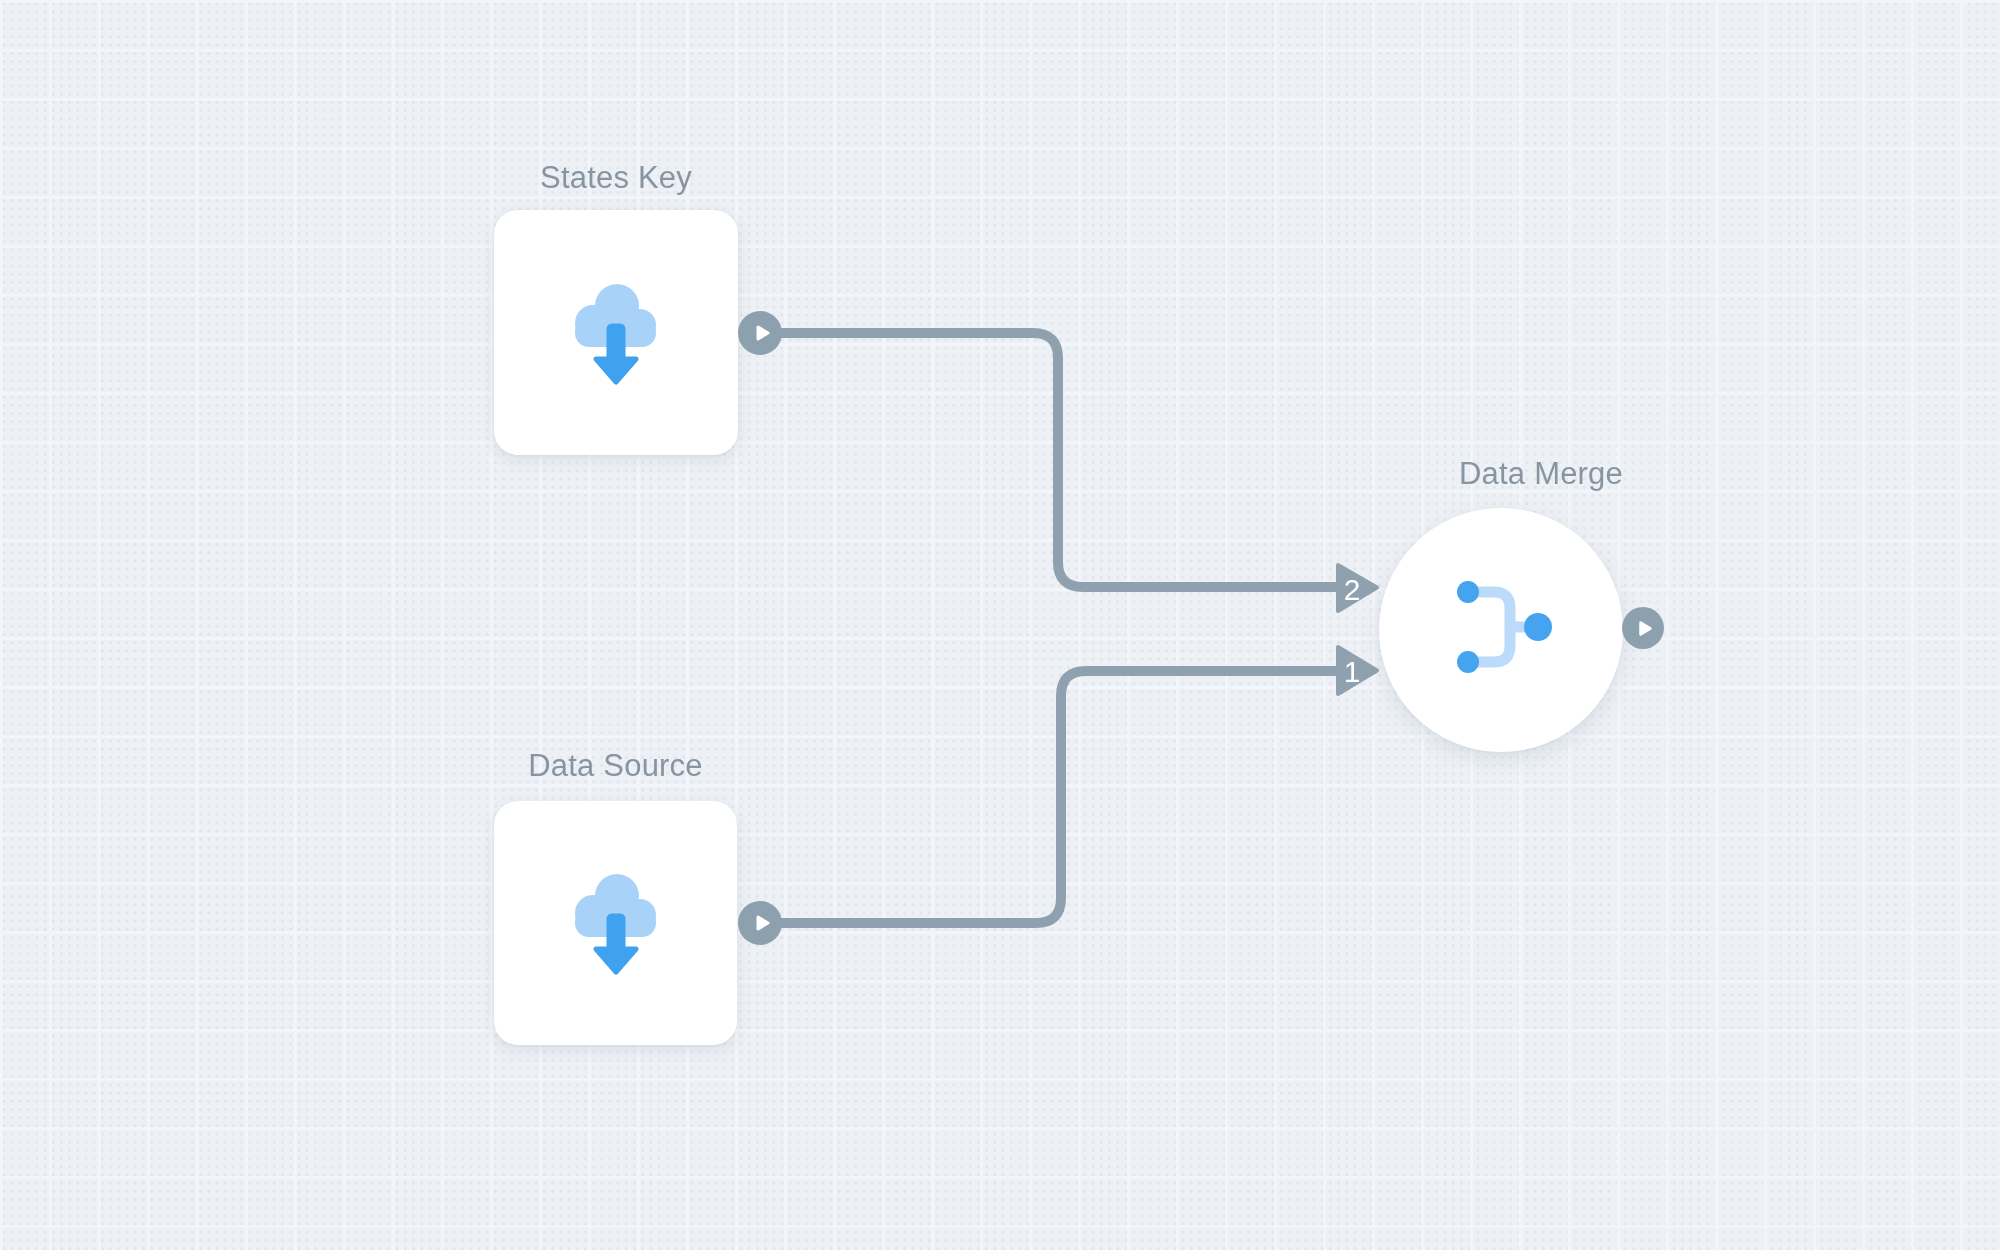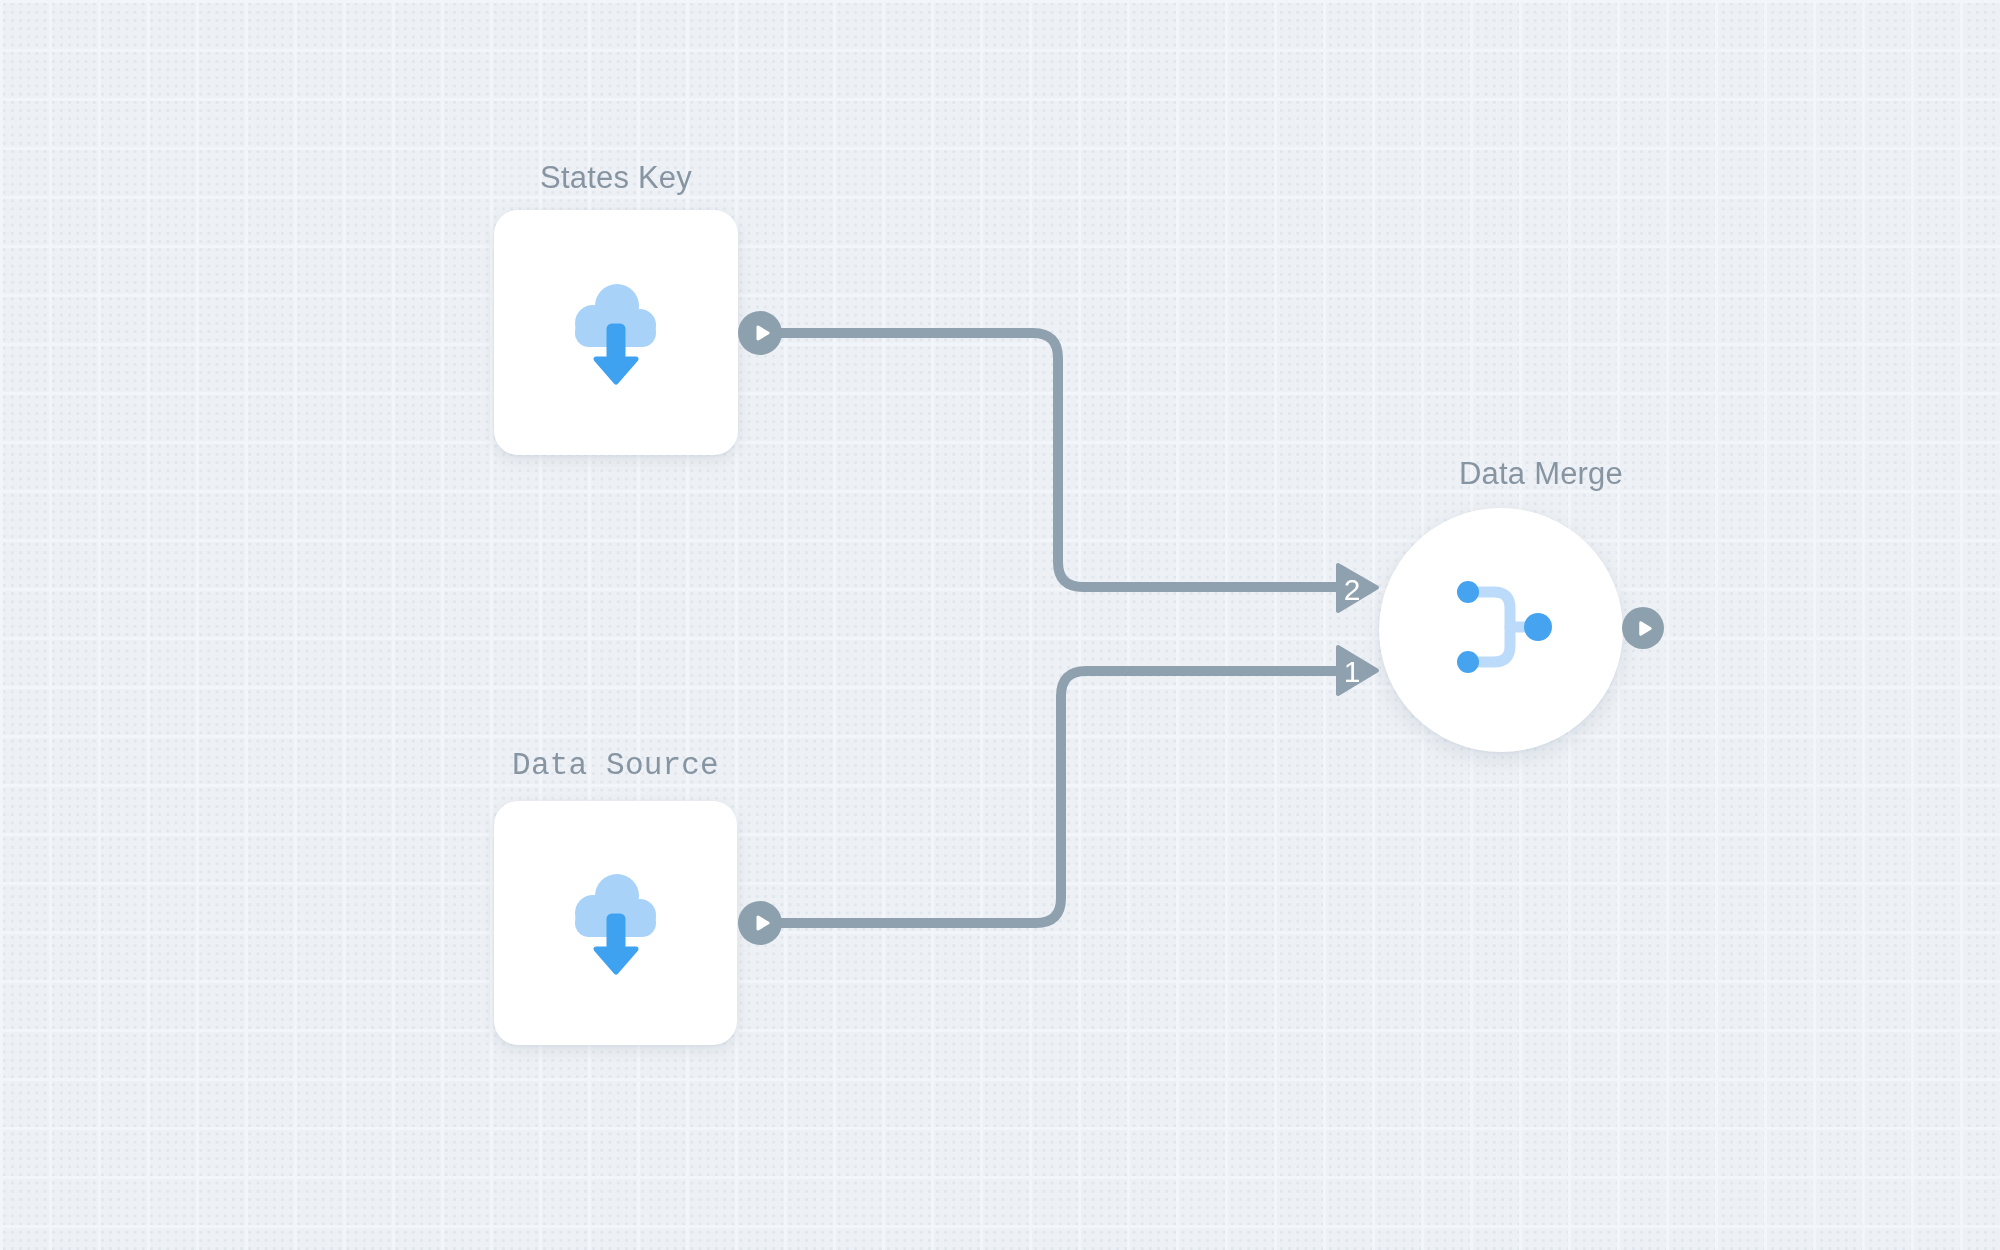--- a/index.html
+++ b/index.html
@@ -106,21 +106,21 @@
         <path d="M30 81 L70 81 L50 104 Z"></path>
       </g>
     </svg>
   </div>
   <div class="port" style="left:738px; top:311px; width:44px; height:44px;">
     <svg width="22" height="22" viewBox="0 0 22 22">
       <path d="M7 5 L17 11 L7 17 Z" fill="#ffffff" stroke="#ffffff" stroke-width="3" stroke-linejoin="round"></path>
     </svg>
   </div>
 
-  <div class="node-label" style="left:494px; top:748px; width:243px;font-family:Liberation Mono, monospace;">Data Source</div>
+  <div class="node-label" style="left:494px; top:748px; width:243px;">Data Source</div>
   <div class="node-card" style="left:494px; top:801px; width:243px; height:244px;">
     <svg width="100" height="110" viewBox="0 0 100 110">
       <g fill="#a9d2f8">
         <circle cx="27" cy="45" r="18"></circle>
         <circle cx="51" cy="28" r="22"></circle>
         <circle cx="74" cy="47" r="16"></circle>
         <rect x="9" y="40" width="81" height="29" rx="14"></rect>
       </g>
       <g fill="#3fa2f0" stroke="#3fa2f0" stroke-width="5" stroke-linejoin="round">
         <rect x="43" y="48" width="14" height="33" rx="3"></rect>

